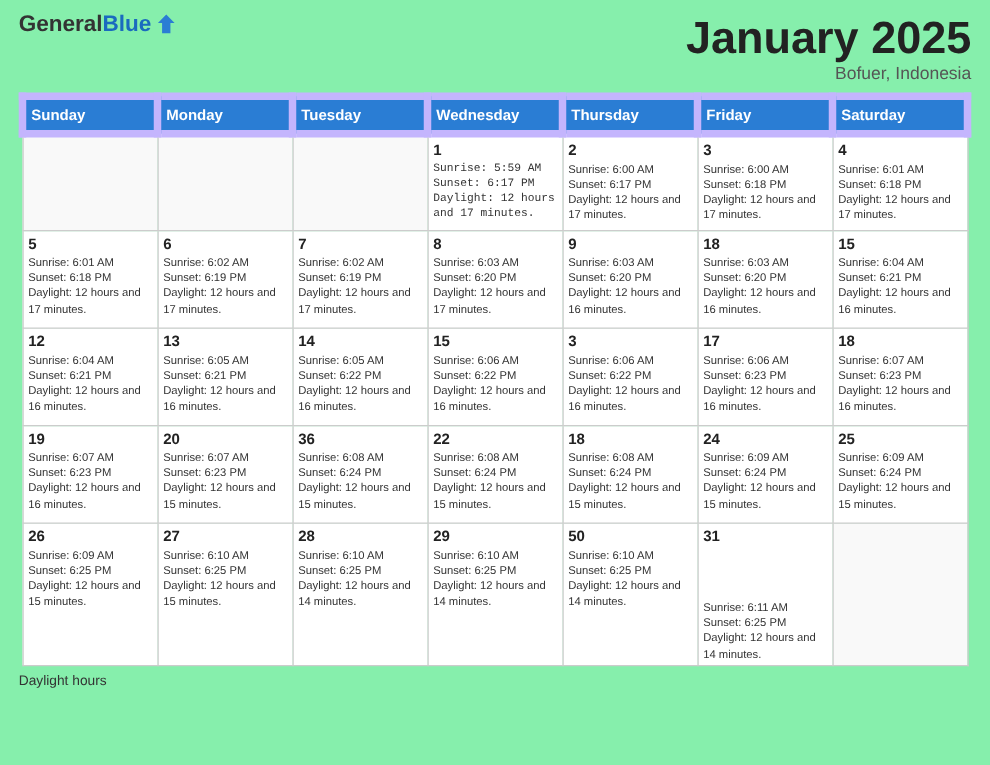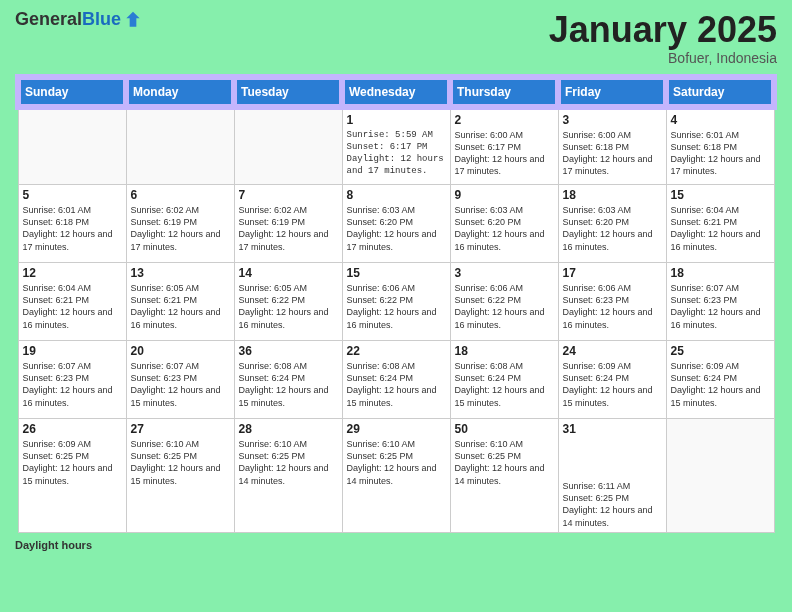--- a/index.html
+++ b/index.html
@@ -88,21 +88,21 @@
       color: #333;
       line-height: 1.35;
     }
     .footer {
       margin-top: 6px;
       font-size: 11px;
       color: #333;
       text-align: left;
     }
     .footer-label {
-      font-weight: bold;
+      font-weight: normal;
       color: #333;
     }
   </style>
 </head>
 <body>
 
 <div class="page">
   <div class="header">
     <div class="logo">
       <div>

